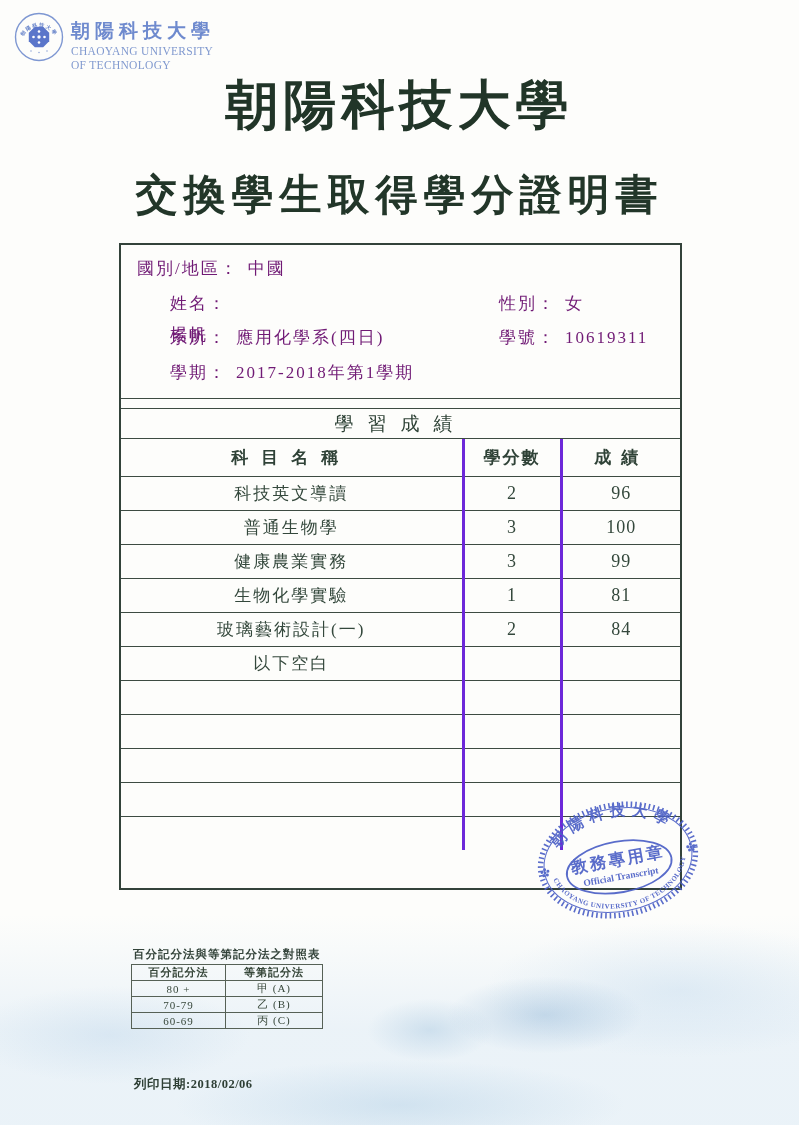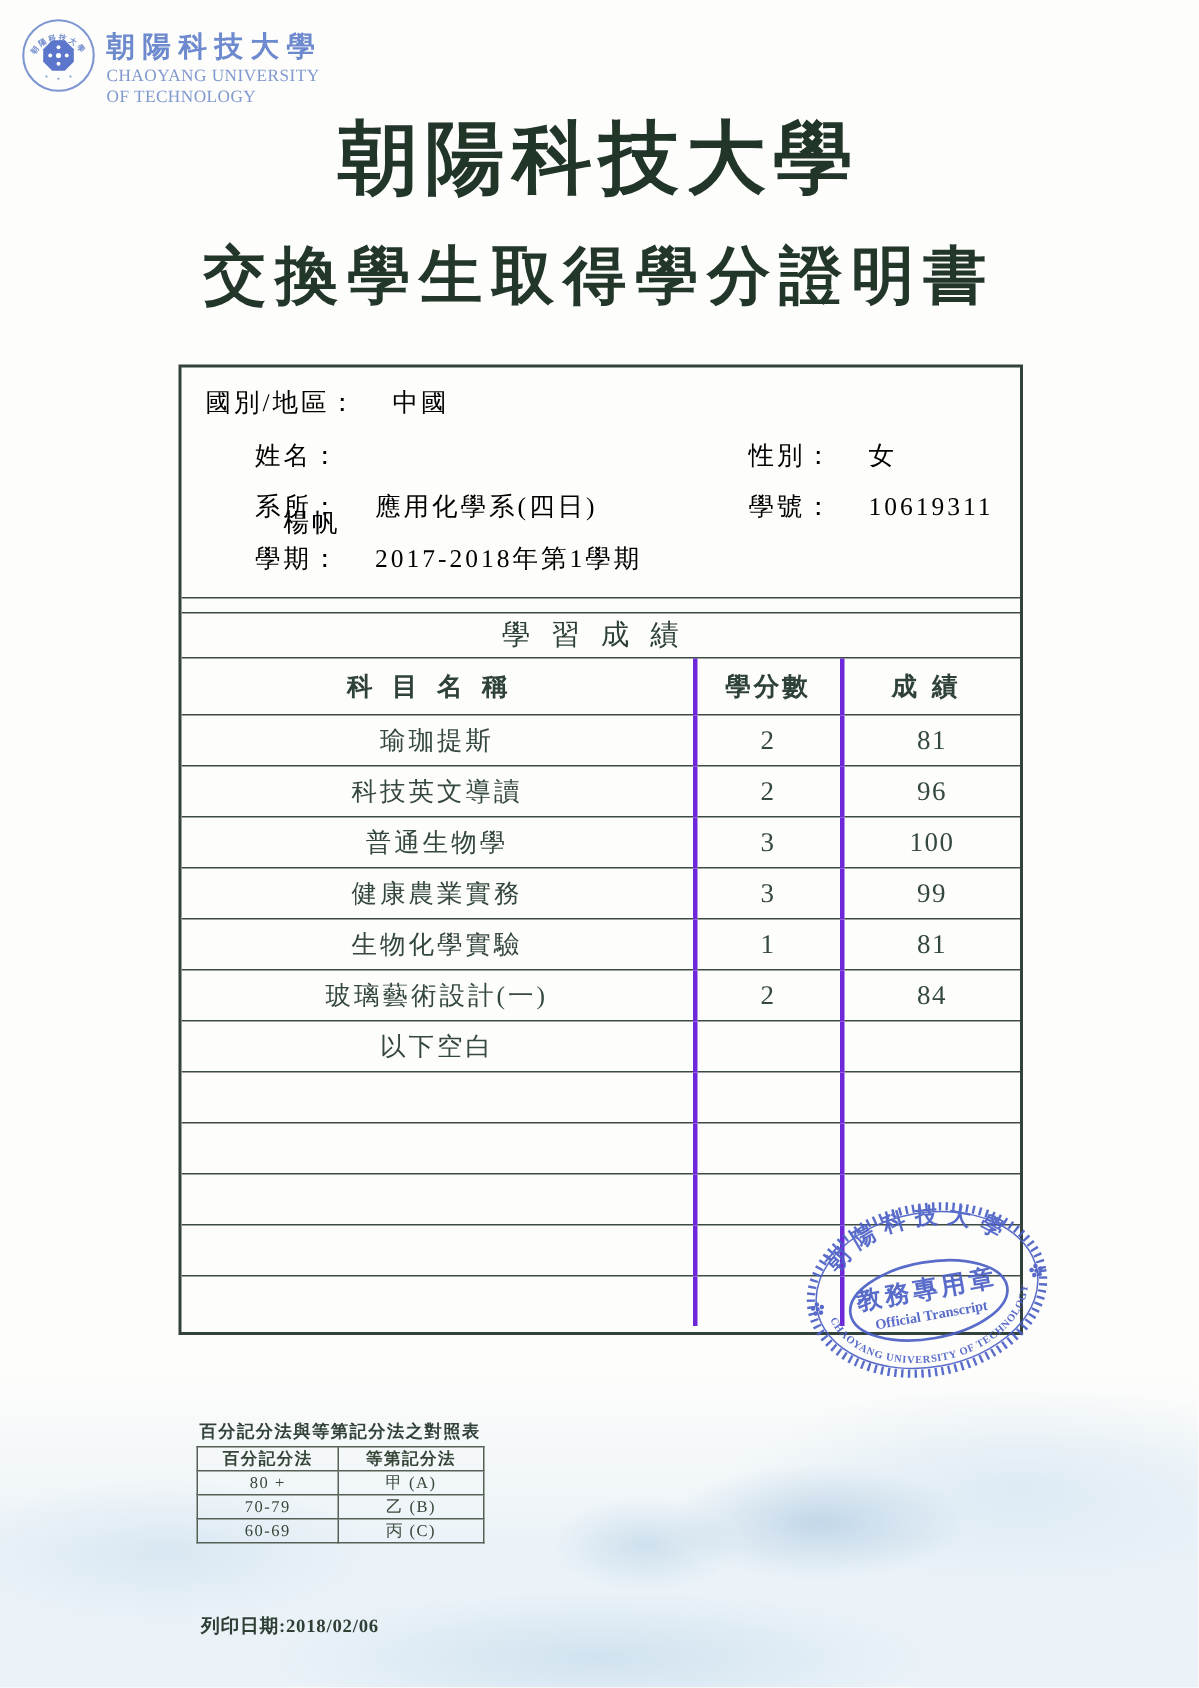--- a/index.html
+++ b/index.html
@@ -27,29 +27,29 @@
   .uni-header{position:absolute;left:13px;top:11px;display:flex;align-items:flex-start;}
   .uni-seal{width:52px;height:52px;flex:0 0 auto;}
   .uni-names{margin-left:6px;padding-top:7px;}
   .uni-cn{font-size:19px;font-weight:bold;letter-spacing:5px;color:#6e8ace;
           font-family:"Liberation Sans","DejaVu Sans",sans-serif;white-space:nowrap;}
   .uni-en{font-size:11.5px;line-height:12.5px;color:#8099cf;letter-spacing:.3px;margin-top:1px;}
 
   
   .doc-title{position:absolute;left:0;top:70px;width:100%;margin:0;text-align:center;
     font-size:53px;font-weight:bold;letter-spacing:5px;color:#213528;white-space:nowrap;}
-  .doc-subtitle{position:absolute;left:0;top:156px;width:100%;margin:0;text-align:center;
+  .doc-subtitle{position:absolute;left:0;top:167px;width:100%;margin:0;text-align:center;
     font-size:42px;font-weight:bold;letter-spacing:6px;color:#223629;white-space:nowrap;}
 
   
   .main-box{position:absolute;left:119px;top:243px;width:563px;height:647px;
     border:2px solid #33423a;box-sizing:border-box;overflow:hidden;}
   .info-section{position:relative;height:153px;border-bottom:1px solid #3d4b42;}
-  .info-line{position:absolute;display:flex;gap:23px;font-size:17px;letter-spacing:2px;
-    line-height:22px;white-space:nowrap;color:#000000;align-items:flex-end;}
+  .info-line{position:absolute;display:flex;gap:9px;font-size:17px;letter-spacing:2px;
+    line-height:22px;white-space:nowrap;color:#701a75;}
   .l-country{left:16px;top:13px;}
   .l-name{left:49px;top:48px;flex-direction:column;}
   .l-gender{left:378px;top:48px;}
   .l-dept{left:49px;top:82px;}
   .l-sid{left:378px;top:82px;}
   .l-sem{left:49px;top:117px;}
   .gap-strip{height:9px;border-bottom:1px solid #3d4b42;}
   .score-band{height:29px;line-height:29px;border-bottom:1px solid #3d4b42;
     text-align:center;font-size:19px;font-weight:normal;letter-spacing:14px;color:#2c4034;}
 
@@ -152,25 +152,20 @@
           <col class="c3">
         </colgroup>
       <thead>
         <tr>
           <th class="h-subject">科目名稱</th>
           <th class="h-credits">學分數</th>
           <th class="h-score">成績</th>
         </tr>
       </thead>
       <tbody id="score-body">
-          <tr>
-            <td>瑜珈提斯</td>
-            <td class="num">2</td>
-            <td class="num">81</td>
-          </tr>
           <tr>
             <td>科技英文導讀</td>
             <td class="num">2</td>
             <td class="num">96</td>
           </tr>
           <tr>
             <td>普通生物學</td>
             <td class="num">3</td>
             <td class="num">100</td>
           </tr>

